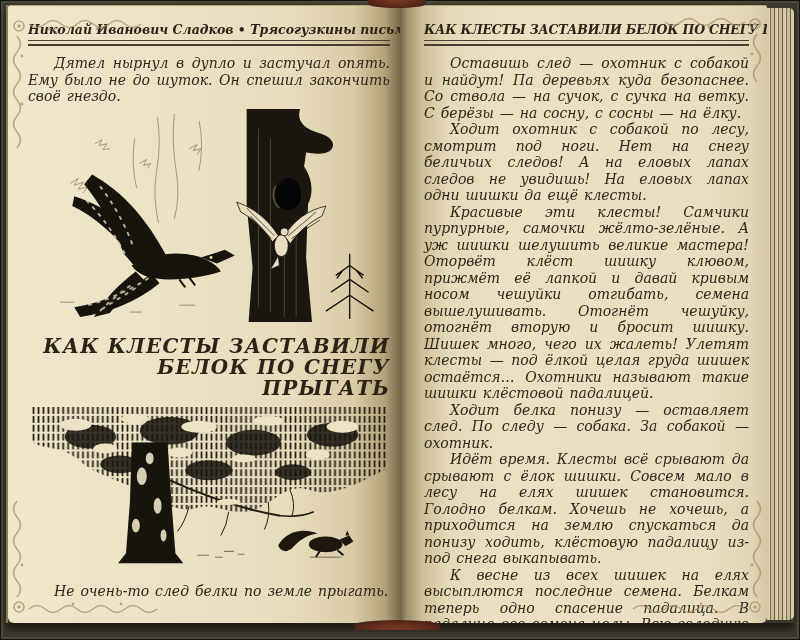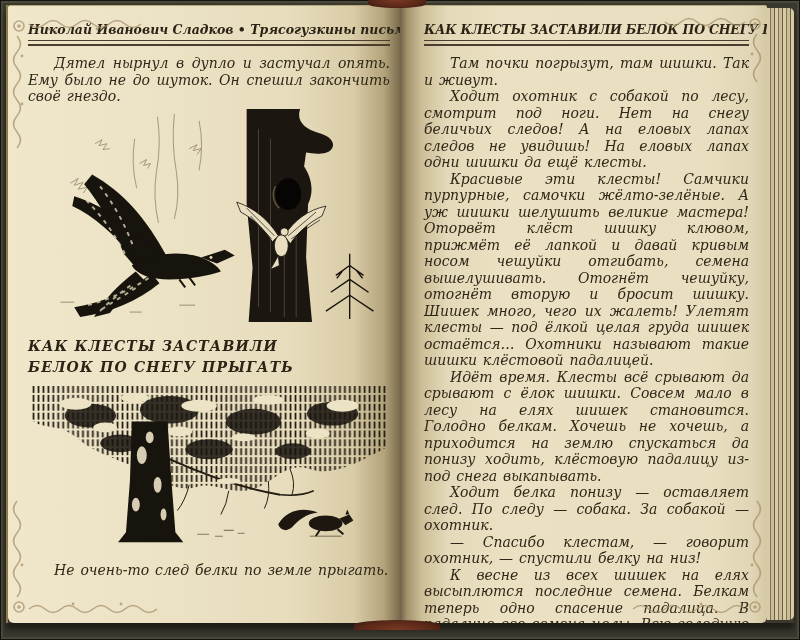--- a/index.html
+++ b/index.html
@@ -23,22 +23,22 @@
      padding:16px 18px 0 24px;box-sizing:border-box;}
   .page-edges{width:27px;height:calc(100% - 6px);margin-top:3px;border-radius:0 5px 5px 0;
      background:repeating-linear-gradient(90deg,#d8cca5 0 3px,#7d725a 3px 4px,#cabd96 4px 7px,#665d49 7px 8px);}
   .running-header{font-size:12.5px;font-style:italic;font-weight:bold;white-space:nowrap;
      color:#2b2416;border-bottom:1px solid #4a3f2e;padding-bottom:3px;}
   .running-header.right{text-align:right;font-style:italic;letter-spacing:-0.2px;}
   .header-rule{height:2px;background:#4a3f2e;margin-top:3px;}
   .body-area{margin-top:9px;}
   p.body-text{margin:0;font-style:italic;font-size:14px;line-height:16.5px;
      text-align:justify;text-indent:26px;word-spacing:1.5px;}
-  .chapter-title{margin:10px 0 8px 0;text-align:left;font-style:italic;font-weight:bold;
-     font-size:14px;line-height:21px;letter-spacing:1.2px;color:#2b2315;}
+  .chapter-title{margin:10px 0 8px 0;text-align:right;font-style:italic;font-weight:bold;
+     font-size:20px;line-height:21px;letter-spacing:1.2px;color:#2b2315;}
   figure{margin:4px 0 2px 0;text-align:center;}
   .ornament{position:absolute;opacity:.75;z-index:1;pointer-events:none;}
   .orn-tl{left:1px;top:10px;}
   .orn-bl{left:1px;bottom:6px;transform:scaleY(-1);}
   .orn-tr{right:2px;top:8px;transform:scaleX(-1);}
   .orn-br{right:2px;bottom:6px;transform:scale(-1,-1);}
 </style>
 </head>
 <body>
 
@@ -219,25 +219,24 @@
           <path d="M20,8 q8,7 16,0 t16,0 t16,0 t16,0 t16,0 t16,0 t16,0"></path>
           <circle cx="13" cy="52" r="1.4" fill="#a8916a" stroke="none"></circle>
           <circle cx="64" cy="13" r="1.4" fill="#a8916a" stroke="none"></circle>
         </g>
       </svg>
 
       <div class="running-header right">КАК КЛЕСТЫ ЗАСТАВИЛИ БЕЛОК ПО СНЕГУ ПРЫГАТЬ</div>
       <div class="header-rule"></div>
 
       <div class="body-area">
-        <p class="body-text">Там почки погрызут, там шишки. Так и живут.</p>
+        <p class="body-text">Оставишь след — охотник с собакой и найдут! Па деревьях куда безопаснее. Со ствола — на сучок, с сучка на ветку. С берёзы — на сосну, с сосны — на ёлку.</p>
         <p class="body-text">Ходит охотник с собакой по лесу, смотрит под ноги. Нет на снегу беличьих следов! А на еловых лапах следов не увидишь! На еловых лапах одни шишки да ещё клесты.</p>
         <p class="body-text">Красивые эти клесты! Самчики пурпурные, самочки жёлто-зелёные. А уж шишки шелушить великие мастера! Оторвёт клёст шишку клювом, прижмёт её лапкой и давай кривым носом чешуйки отгибать, семена вышелушивать. Отогнёт чешуйку, отогнёт вторую и бросит шишку. Шишек много, чего их жалеть! Улетят клесты — под ёлкой целая груда шишек остаётся… Охотники называют такие шишки клёстовой падалицей.</p>
+        <p class="body-text">Ходит белка понизу — оставляет след. По следу — собака. За собакой — охотник.</p>
         <p class="body-text">Идёт время. Клесты всё срывают да срывают с ёлок шишки. Совсем мало в лесу на елях шишек становится. Голодно белкам. Хочешь не хочешь, а приходится на землю спускаться да понизу ходить, клёстовую падалицу из-под снега выкапывать.</p>
-        <p class="body-text">Ходит белка понизу — оставляет след. По следу — собака. За собакой — охотник.</p>
-        <p class="body-text">— Спасибо клестам, — говорит охотник, — спустили белку на низ!</p>
         <p class="body-text">К весне из всех шишек на елях высыплются последние семена. Белкам теперь одно спасение падалица. В падалице все семена целы. Всю голодную весну подбирают и шелушат белки клёстовую падалицу. Теперь бы им клестам спасибо сказать, но белки не говорят. Не могут они забыть, как клесты заставили их зимой по снегу прыгать!</p>
       </div>
     </div>
 
     <div class="page-edges"></div>
   </div>
 </div>
 
 </body></html>

